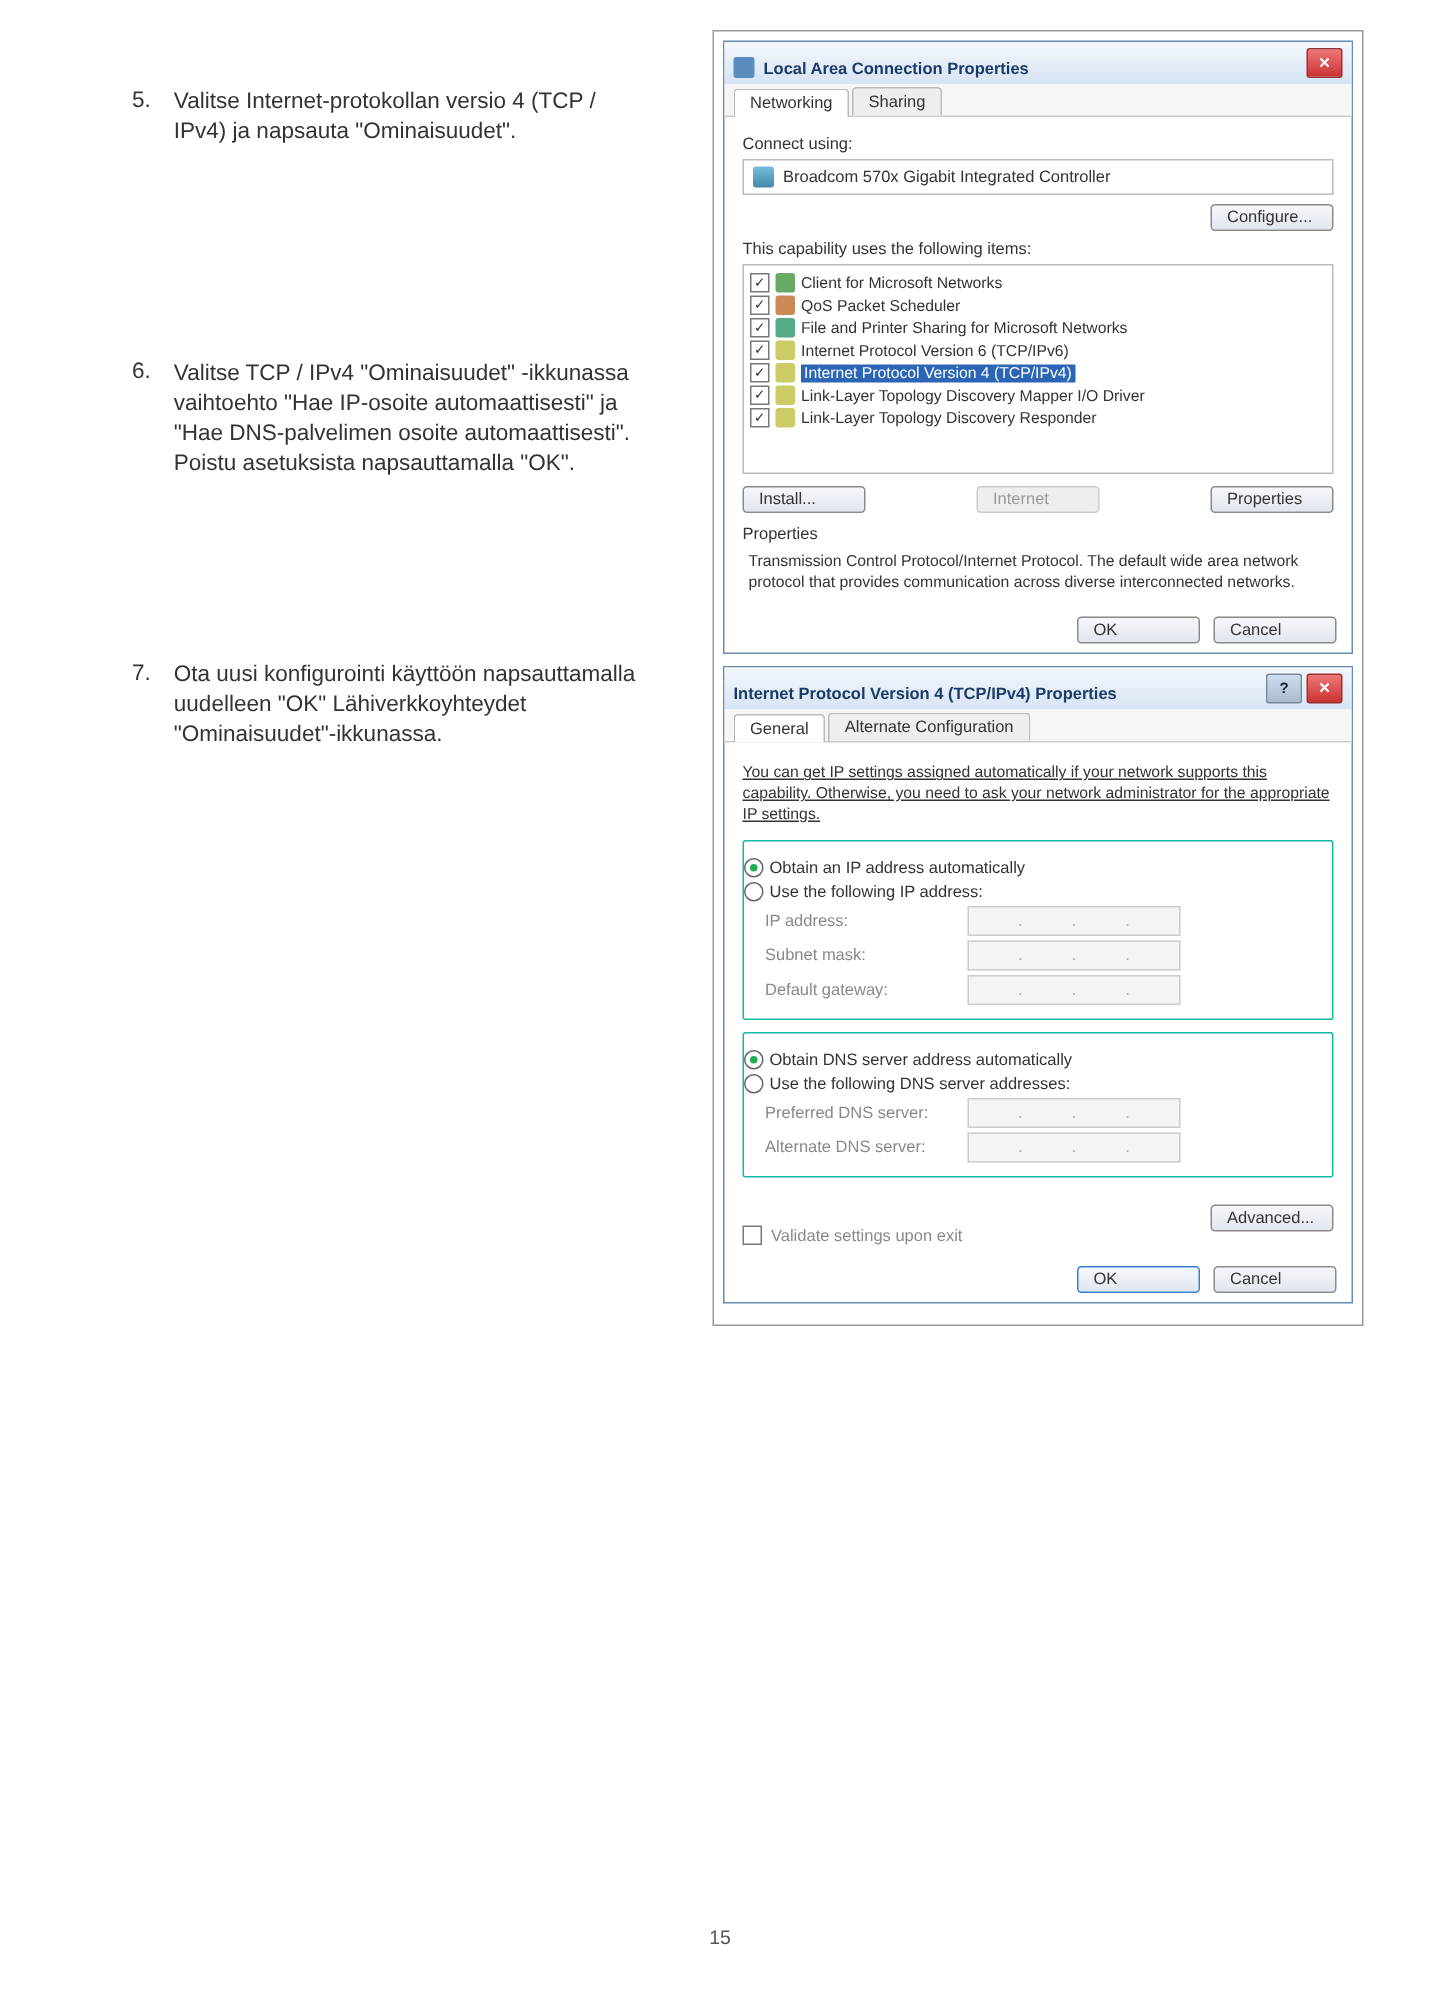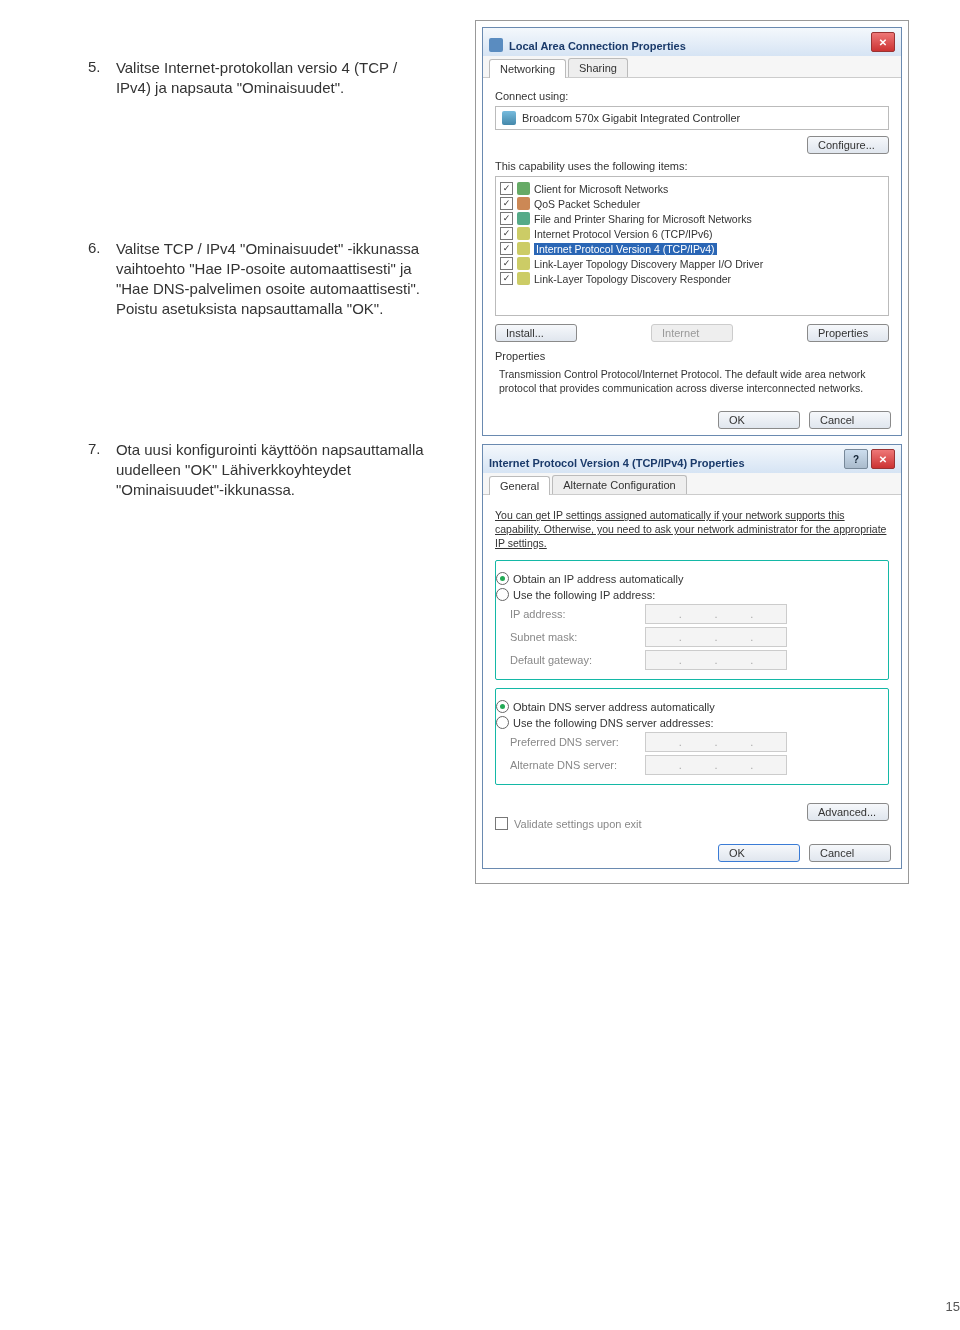--- a/index.html
+++ b/index.html
@@ -4,21 +4,21 @@
 <style>
   body { margin:0; padding:0; font-family:"Arial",sans-serif; font-size:14px; color:#333; background:#fff; width:960px; }
   .page { position:relative; width:960px; height:1330px; }
   .left-col { position:absolute; left:88px; top:58px; width:360px; }
   .list-item { margin-bottom:60px; }
   .num { display:inline-block; width:24px; vertical-align:top; font-size:15px; }
   .txt { display:inline-block; width:320px; vertical-align:top; font-size:15px; line-height:1.35; }
   .spacer1 { height:80px; }
   .spacer2 { height:60px; }
   .right-col { position:absolute; left:475px; top:20px; width:420px; border:1px solid #999; padding:6px; }
-  .page-num { position:absolute; left:0; width:960px; text-align:right; bottom:16px; font-size:13px; color:#555; }
+  .page-num { position:absolute; left:0; width:960px; text-align:center; bottom:31px; font-size:13px; color:#555; }
 
   
   .dialog { border:1px solid #6a8ab0; margin-bottom:8px; background:#fff; font-family:"Segoe UI","Tahoma",sans-serif; font-size:11px; color:#333; }
   .titlebar { background:linear-gradient(#f4f8fc,#d6e4f4); padding:4px 6px; display:flex; align-items:flex-end; }
   .titlebar .ticon { width:14px; height:14px; margin-right:6px; background:#5a8cc0; border-radius:2px; flex-shrink:0; }
   .titlebar .ttext { flex:1; color:#1a3a6a; font-weight:bold; font-size:11px; }
   .closebtn { width:22px; height:18px; background:linear-gradient(#e77,#c33); border:1px solid #933; border-radius:2px; display:flex; align-items:center; justify-content:center; color:#fff; font-weight:bold; font-size:10px; }
   .helpbtn { width:22px; height:18px; background:linear-gradient(#cde,#abc); border:1px solid #789; border-radius:2px; display:flex; align-items:center; justify-content:center; color:#123; font-weight:bold; font-size:10px; margin-right:3px; }
 
   .tabrow { display:flex; gap:0; padding:2px 6px 0 6px; border-bottom:1px solid #ccc; background:#f6f6f6;align-items:flex-end; }

